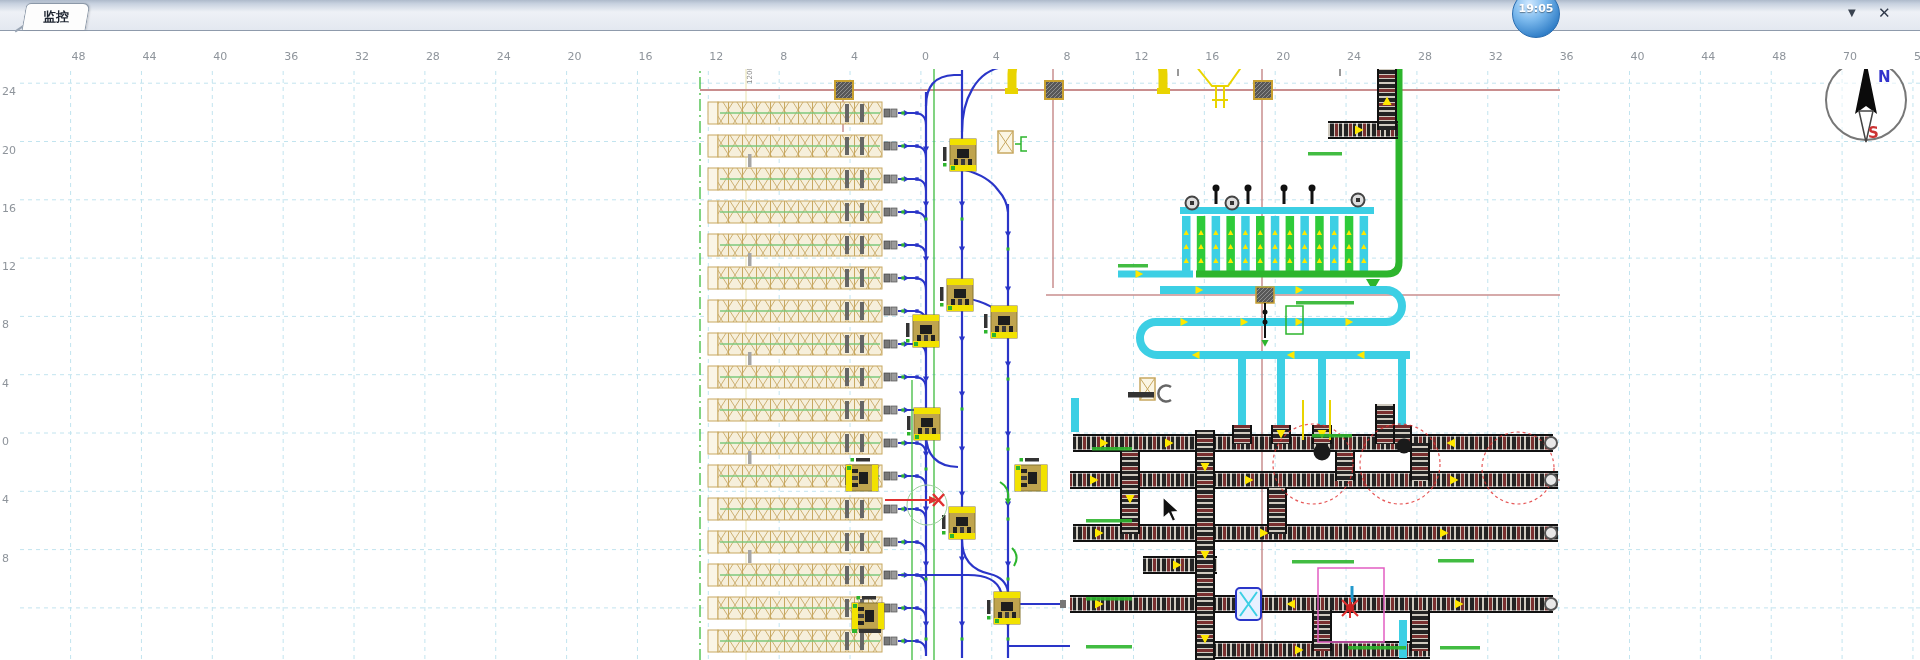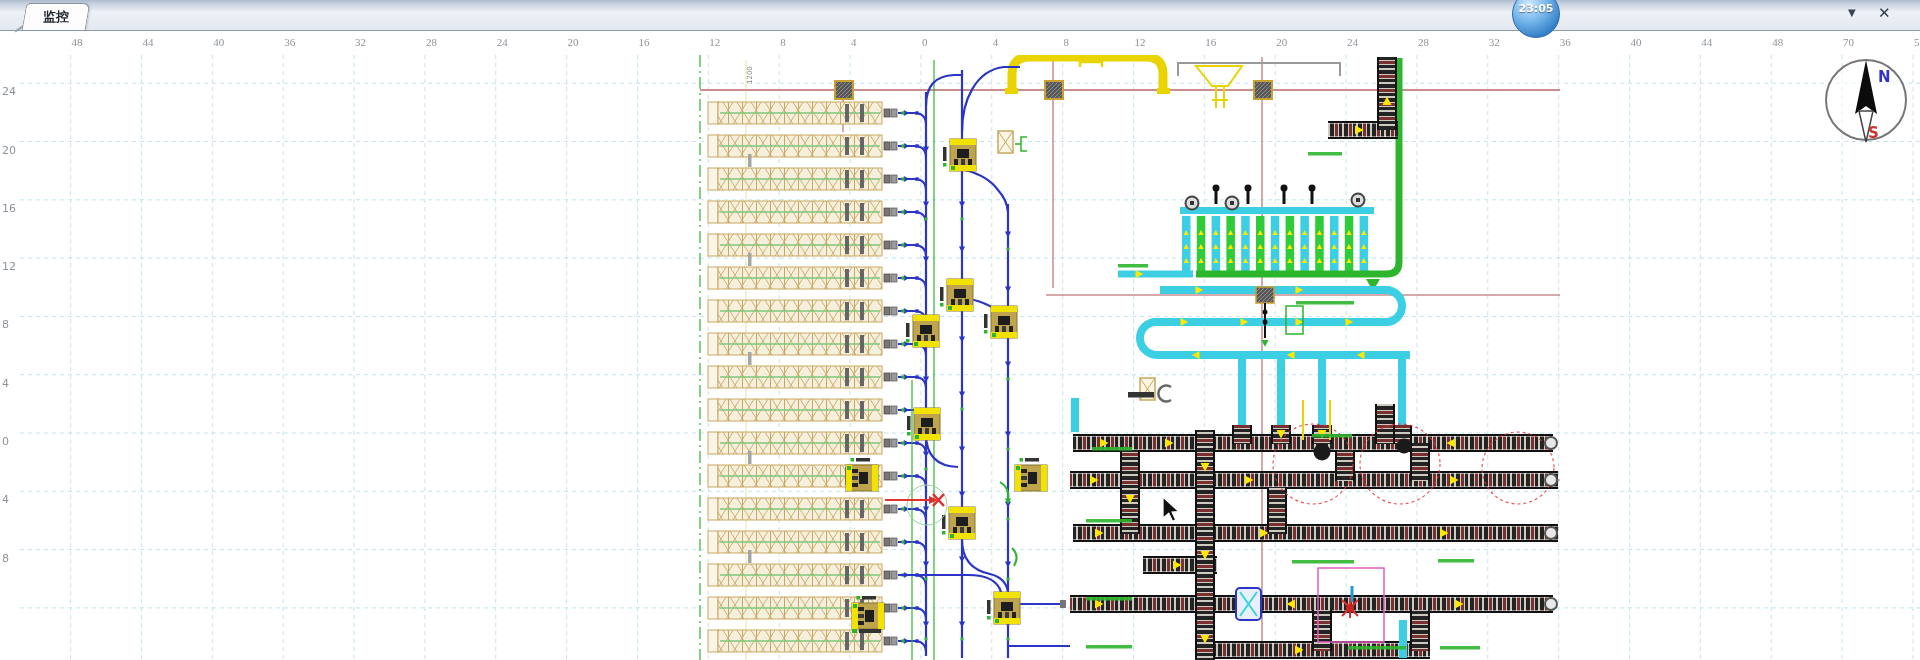--- a/index.html
+++ b/index.html
@@ -17,21 +17,21 @@
   #tab-slash{position:absolute;left:8px;top:8px;width:22px;height:18px;
     border-bottom:2px solid #9aa5b4;transform:rotate(-35deg);}
   #timer-badge{position:absolute;left:1512px;top:-10px;width:48px;height:48px;border-radius:50%;
     background:radial-gradient(circle at 35% 28%,#cfe8ff 0%,#7ab8ec 38%,#2e7cc6 78%,#1d62a6 100%);
     border:1px solid #2a6db0;z-index:30;display:flex;align-items:center;justify-content:center;
     padding-bottom:12px;box-sizing:border-box;color:#fff;font-size:11px;font-weight:bold;
     text-shadow:0 1px 1px rgba(0,0,0,.4);}
   #btn-drop{position:absolute;left:1848px;top:7px;font-size:10px;color:#3a4350;cursor:default;z-index:25;}
   #btn-close{position:absolute;left:1878px;top:4px;font-size:15px;font-weight:bold;color:#30394a;z-index:25;}
   
-  #ruler-top{position:absolute;left:0;top:30px;width:1920px;height:25px;background:#fff;z-index:10;font-family:Liberation Serif, serif;}
+  #ruler-top{position:absolute;left:0;top:44px;width:1920px;height:25px;background:#fff;z-index:10;}
   #ruler-left{position:absolute;left:0;top:55px;width:20px;height:605px;background:#fff;z-index:10;}
   .tickn{position:absolute;font-size:11px;color:#8e949b;}
   
   #scene{position:absolute;left:0;top:0;z-index:1;}
   .grid{stroke:var(--grid);stroke-width:1;stroke-dasharray:4 4;}
   .pb{stroke:var(--path_blue);fill:none;}
   .pg{stroke:var(--path_green);fill:none;}
   .cy{stroke:var(--conveyor_cyan);fill:none;}
   .yl{stroke:var(--yellow_loop);fill:none;}
   .br{stroke:var(--brown_line);fill:none;}
@@ -780,21 +780,21 @@
 
   <div id="titlebar">
     <div id="tab-slash"></div>
     <div id="tab">
       <span class="lbl">监控</span>
     </div>
     <span id="btn-drop">▼</span>
     <span id="btn-close">✕</span>
   </div>
   <div id="timer-badge">
-    <span>23:05</span>
+    <span>19:05</span>
   </div>
   <div id="ruler-top">
       <span class="tickn" style="left: 71.58px; top: 6px;">48</span>
       <span class="tickn" style="left: 142.44px; top: 6px;">44</span>
       <span class="tickn" style="left: 213.3px; top: 6px;">40</span>
       <span class="tickn" style="left: 284.16px; top: 6px;">36</span>
       <span class="tickn" style="left: 355.02px; top: 6px;">32</span>
       <span class="tickn" style="left: 425.88px; top: 6px;">28</span>
       <span class="tickn" style="left: 496.74px; top: 6px;">24</span>
       <span class="tickn" style="left: 567.6px; top: 6px;">20</span>

